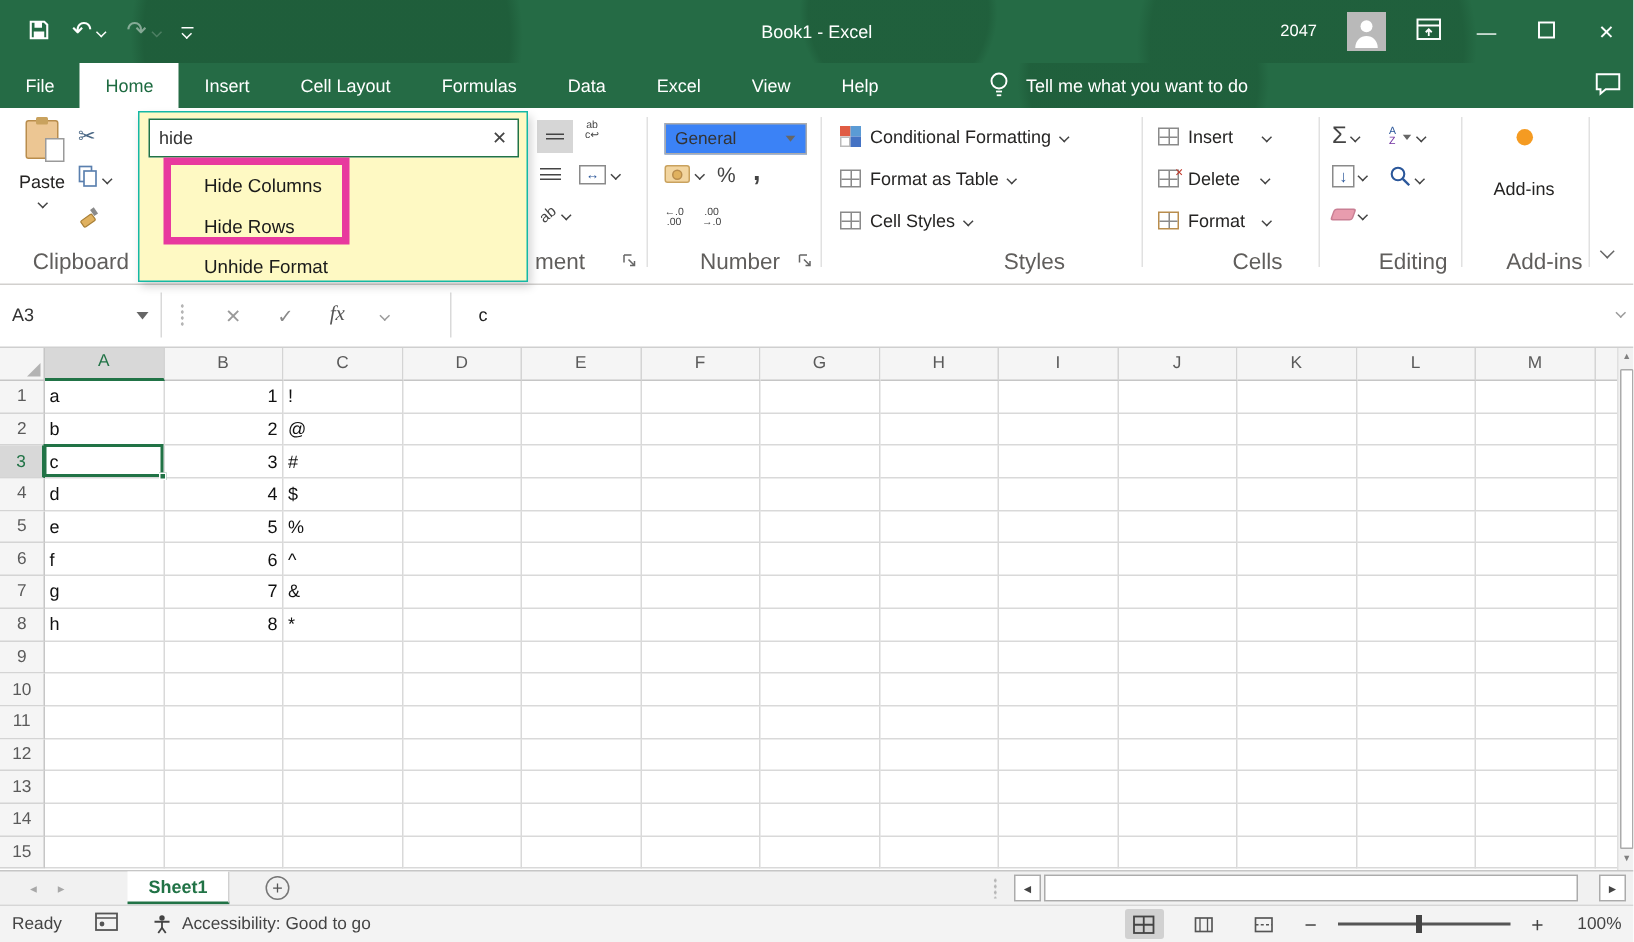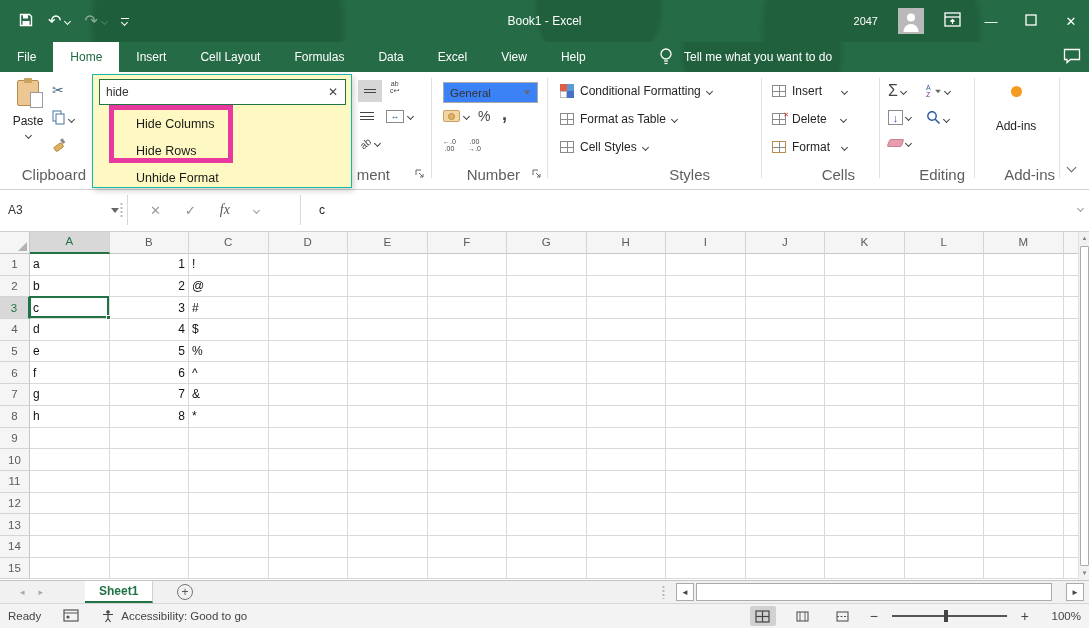--- a/index.html
+++ b/index.html
@@ -66,21 +66,21 @@
   .dropdown{position:absolute;left:92px;top:74px;width:260px;height:114px;background:#fef9c3;border:1px solid #14b8a6;box-shadow:2px 3px 6px rgba(0,0,0,.18);z-index:50;}
   .dd-search{position:absolute;left:6px;top:4px;width:247px;height:26px;border:1px solid #217346;background:#fff;display:flex;align-items:center;}
   .dd-search input{flex:1;border:none;outline:none;font-family:"Liberation Sans",sans-serif;font-size:12px;color:#333;padding:0 6px;background:transparent;}
   .dd-close{width:24px;text-align:center;color:#444;font-size:12px;}
   .dd-items{position:absolute;left:0;top:36px;width:100%;}
   .dd-item{height:27px;line-height:27px;padding-left:43px;font-size:12.5px;color:#1a1a1a;}
   .pinkbox{position:absolute;left:16px;top:30px;width:124px;height:58px;border:5px solid #e8399e;pointer-events:none;z-index:60;}
 
   
   .formularow{position:absolute;left:0;top:190px;width:1089px;height:42px;background:#fff;border-bottom:1px solid #cfcfcf;}
-  .namebox{position:absolute;left:0;top:5px;width:128px;height:30px;background:#fff;border-right:1px solid #d9d9d9;display:flex;align-items:center;justify-content:space-between;padding:0 8px;font-size:12px;color:#333;}
+  .namebox{position:absolute;left:0;top:5px;width:108px;height:30px;background:#fff;border-right:1px solid #d9d9d9;display:flex;align-items:center;justify-content:space-between;padding:0 8px;font-size:12px;color:#333;}
   .tri-down{width:0;height:0;border-left:4px solid transparent;border-right:4px solid transparent;border-top:5px solid #666;}
   .fgrip{position:absolute;left:120px;top:12px;width:3px;height:16px;background-image:radial-gradient(circle,#b5b5b5 1px,transparent 1.2px);background-size:3px 4px;}
   .fbtns{position:absolute;left:150px;top:5px;height:30px;display:flex;align-items:center;gap:24px;color:#9a9a9a;}
   .fx{font-family:"Liberation Serif",serif;font-style:italic;font-size:14px;color:#555;}
   .fml-input{position:absolute;left:300px;top:5px;right:20px;height:30px;background:#fff;border-left:1px solid #d9d9d9;display:flex;align-items:center;padding-left:18px;font-size:12px;color:#222;}
   .fml-exp{position:absolute;right:6px;top:16px;}
 
   
   .grid{position:absolute;left:0;top:232px;width:1078px;height:348px;background:#fff;overflow:hidden;}
   .g-hrow{display:flex;height:22px;}

